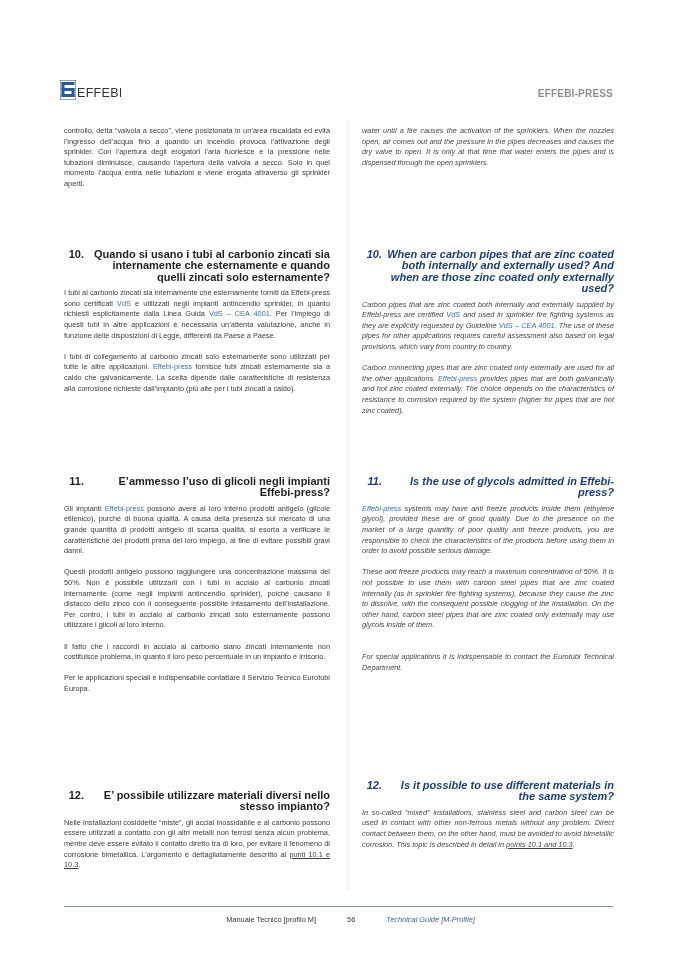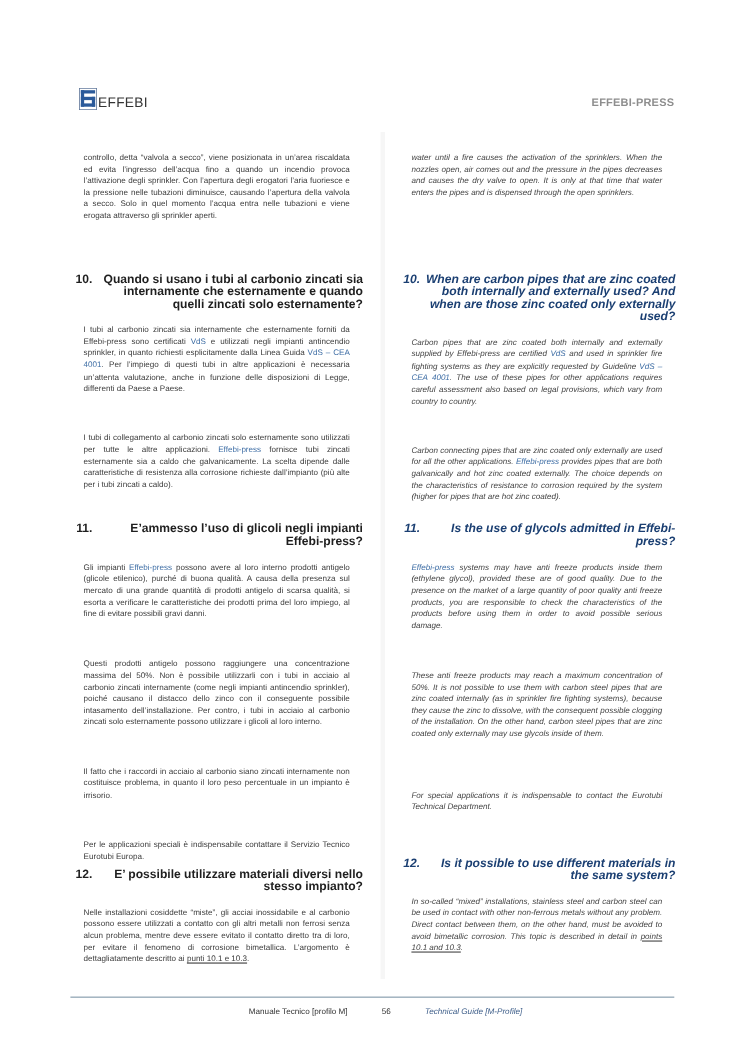--- a/index.html
+++ b/index.html
@@ -1,31 +1,31 @@
 <!DOCTYPE html>
 <html><head>
 <meta charset="utf-8">
 <style>
   html, body { margin: 0; padding: 0; background: #ffffff; }
   body {
     width: 677px; height: 958px; position: relative; overflow: hidden;
     font-family: "Liberation Sans", sans-serif; color: #3a3a3a;
   }
-  .header { position: absolute; top: 80px; left: 72px; right: 64px; height: 24px; }
+  .header { position: absolute; top: 80px; left: 60px; right: 64px; height: 24px; }
   .logo { position: absolute; left: 0; top: 0; display: flex; align-items: flex-end; }
   .logo-mark { width: 16px; height: 20px; position: relative; }
   .logo-text { font-size: 12.5px; color: #333; letter-spacing: 0.3px; margin-left: 1px; line-height: 13px; }
   .brand { position: absolute; right: 0; top: 8px; font-size: 10px; font-weight: bold; color: #8e8e8e; letter-spacing: 0.2px; }
 
   .col { position: absolute; font-size: 7.35px; line-height: 10.6px; }
   .col-it { left: 64px; width: 266px; }
   .col-en { left: 362px; width: 252px; font-style: italic; color: #444; }
   .divider { position: absolute; left: 346px; top: 120px; width: 4px; height: 770px; background: #f6f6f6; }
 
-  p { margin: 12px; text-align: justify; }
+  p { margin: 0; text-align: justify; }
   .gap { height: 10.6px; }
   .q { font-weight: bold; font-size: 11px; line-height: 11.4px; display: flex; margin: 12px 0 5px 0; color: #1f1f1f; text-align: right; }
   .col-en .q { color: #1b3f72; font-style: italic; }
   .q .num { width: 20px; flex: none; }
   .q .txt { flex: 1; }
   .link { color: #3f6ea5; }
   .ul { text-decoration: underline; }
 
   .footer-line { position: absolute; left: 64px; right: 64px; top: 906px; height: 1px; background: #7f97a8; }
   .footer { position: absolute; top: 915px; left: 0; right: 0; text-align: center; font-size: 7.4px; color: #333; }

